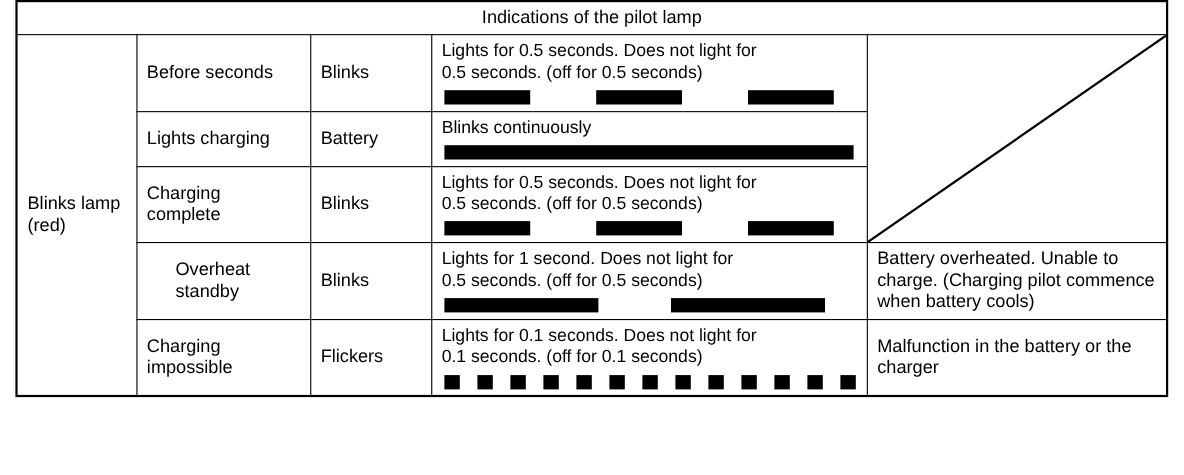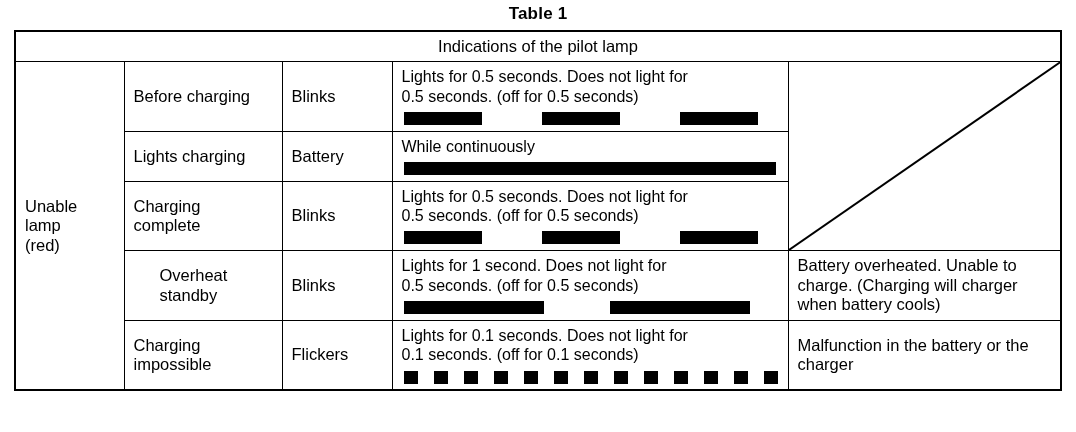--- a/index.html
+++ b/index.html
@@ -109,40 +109,39 @@
   .pulse.sq {
     height: 13px;
     top: 1px;
   }
 </style>
 </head>
 <body>
 
 <div class="page">
 
-  <div class="table-caption">Table 1</div>
 
   <div class="tbl-wrap">
     <table class="t1">
       <colgroup>
         <col style="width:108px">
         <col style="width:158px">
         <col style="width:110px">
         <col style="width:396px">
         <col style="width:272px">
       </colgroup>
       <tbody>
         <tr>
           <td class="hdr" colspan="5">Indications of the pilot lamp</td>
         </tr>
 
         <tr>
-          <td class="cell-pilot" rowspan="5" style="white-space: pre-line;">Unable lamp
+          <td class="cell-pilot" rowspan="5" style="white-space: pre-line;">Blinks lamp
 (red)</td>
-          <td class="cell-state" style="white-space: pre-line;">Before charging</td>
+          <td class="cell-state" style="white-space: pre-line;">Before seconds</td>
           <td class="cell-mode">Blinks</td>
           <td class="cell-desc">
             <div class="desc-text">Lights for 0.5 seconds. Does not light for
 0.5 seconds. (off for 0.5 seconds)</div>
             <div class="pulse-row">
               <div class="pulse" style="left:2px;  width:78px;"></div>
               <div class="pulse" style="left:140px; width:78px;"></div>
               <div class="pulse" style="left:278px; width:78px;"></div>
             </div>
           </td>
@@ -150,21 +149,21 @@
             <svg viewBox="0 0 272 180" preserveAspectRatio="none">
               <line x1="272" y1="0" x2="0" y2="180" stroke="#000" stroke-width="2" vector-effect="non-scaling-stroke"></line>
             </svg>
           </td>
         </tr>
 
         <tr>
           <td class="cell-state" style="white-space: pre-line;">Lights charging</td>
           <td class="cell-mode">Battery</td>
           <td class="cell-desc">
-            <div class="desc-text">While continuously</div>
+            <div class="desc-text">Blinks continuously</div>
             <div class="pulse-row">
               <div class="pulse" style="left:2px; width:372px;"></div>
             </div>
           </td>
         </tr>
 
         <tr>
           <td class="cell-state" style="white-space: pre-line;">Charging
 complete</td>
           <td class="cell-mode">Blinks</td>
@@ -184,21 +183,21 @@
 standby</td>
           <td class="cell-mode">Blinks</td>
           <td class="cell-desc">
             <div class="desc-text">Lights for 1 second. Does not light for
 0.5 seconds. (off for 0.5 seconds)</div>
             <div class="pulse-row">
               <div class="pulse" style="left:2px;   width:140px;"></div>
               <div class="pulse" style="left:208px; width:140px;"></div>
             </div>
           </td>
-          <td class="cell-note">Battery overheated. Unable to charge. (Charging will charger when battery cools)</td>
+          <td class="cell-note">Battery overheated. Unable to charge. (Charging pilot commence when battery cools)</td>
         </tr>
 
         <tr class="last-row">
           <td class="cell-state" style="white-space: pre-line;">Charging
 impossible</td>
           <td class="cell-mode">Flickers</td>
           <td class="cell-desc">
             <div class="desc-text">Lights for 0.1 seconds. Does not light for
 0.1 seconds. (off for 0.1 seconds)</div>
             <div class="pulse-row">

